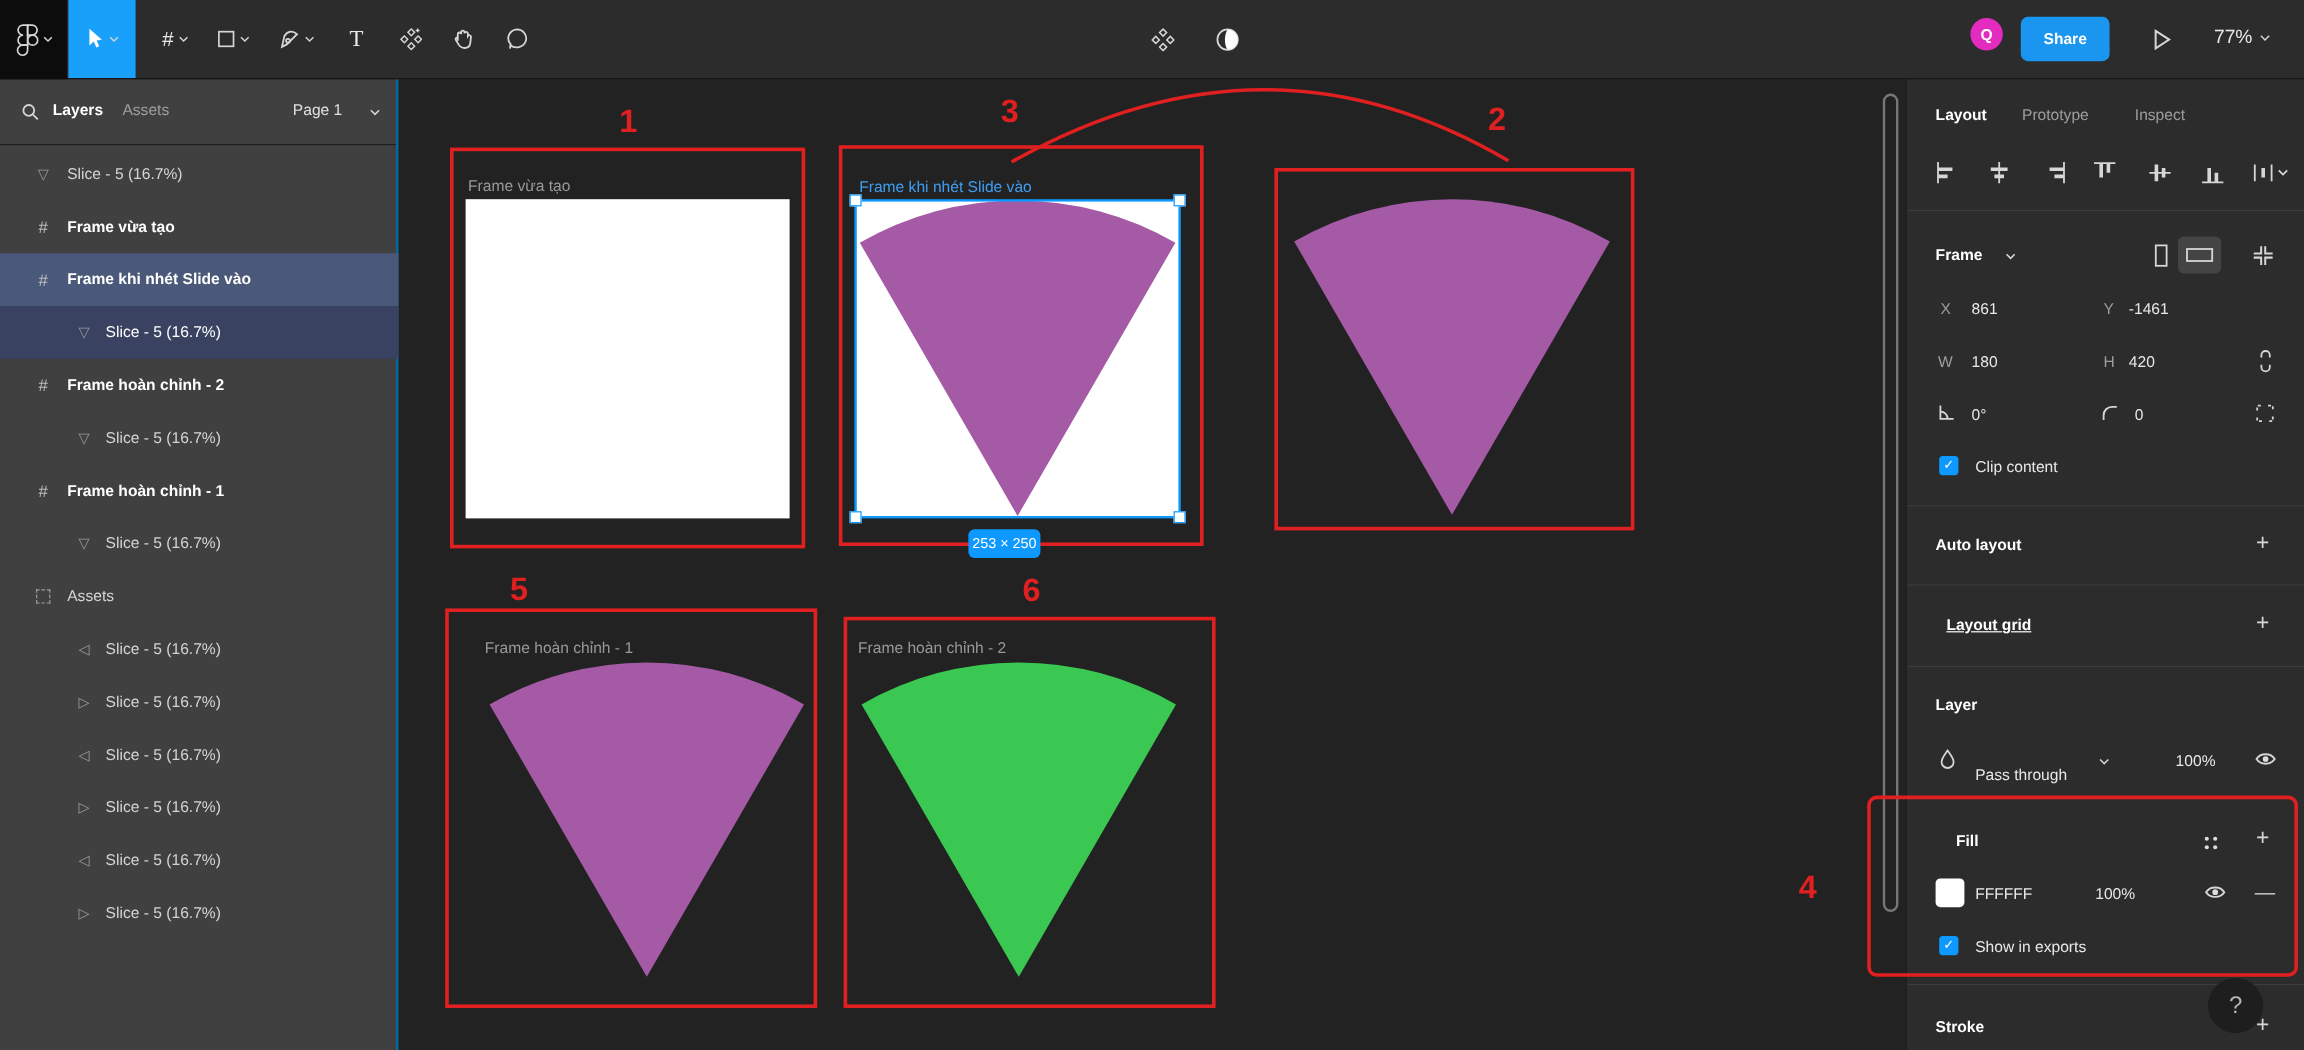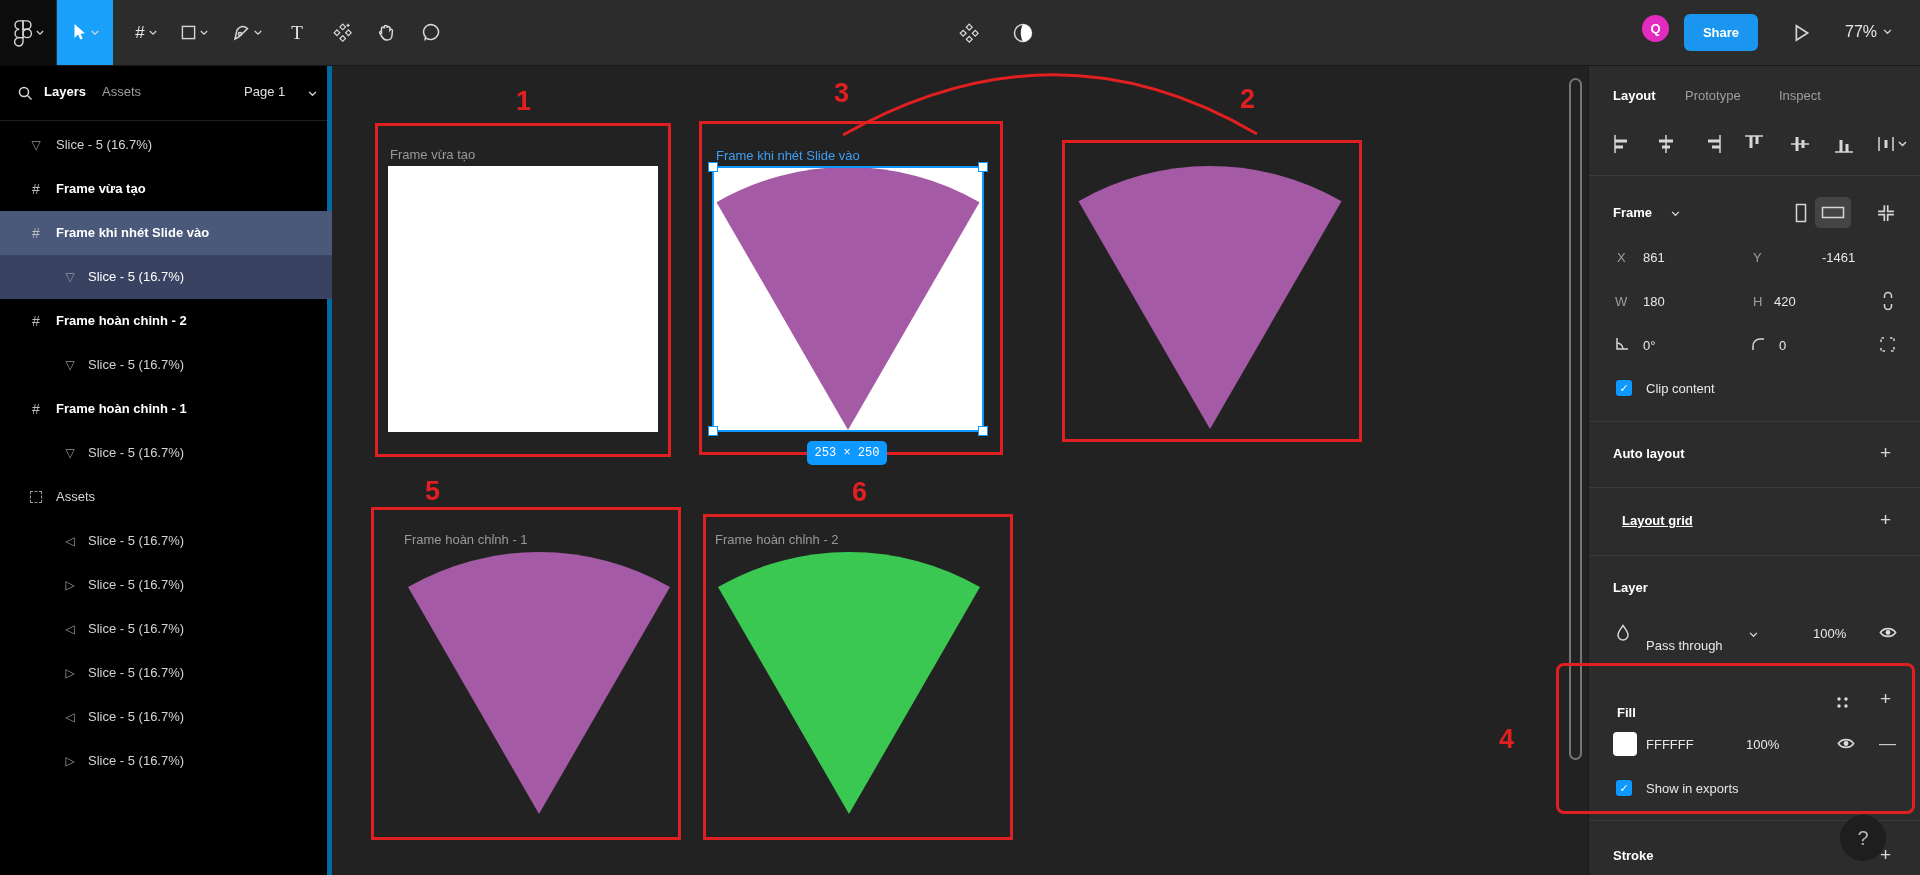--- a/index.html
+++ b/index.html
@@ -21,21 +21,21 @@
     background:#e32bc0; color:#fff; font-size:13px; font-weight:bold; display:flex;
     align-items:center; justify-content:center; }
   #share-btn { position:absolute; left:1684px; top:14px; width:74px; height:37px;
     background:#1a96f0; color:#fff; border:none; border-radius:6px; font-size:13px;
     font-weight:bold; font-family:inherit; }
   #zoom-ctl { position:absolute; left:1845px; top:23px; color:#e8e8e8; font-size:16px;
     display:flex; align-items:center; gap:6px; }
 
   
   #left-panel { position:absolute; left:0; top:66px; width:332px; height:809px;
-    background:#000000; border-right:5px solid #0369a1; z-index:20; }
+    background:#404040; border-right:2px solid #0369a1; z-index:20; }
   #lp-header { position:absolute; left:0; top:0; width:100%; height:55px;
     border-bottom:1px solid #1e1e1e; }
   #lp-header .tab { position:absolute; top:18px; font-size:13px; }
   #layers-list { position:absolute; left:0; top:57px; width:100%; }
   .layer-row { position:absolute; left:0; width:332px; height:44px; line-height:44px;
     color:#d4d4d4; font-size:13px; }
   .layer-row.sel-primary { background:#4a587a; color:#fff; }
   .layer-row.sel-secondary { background:#394260; color:#fff; }
   .layer-row.bold { color:#ffffff; font-weight:bold; }
   .layer-row .l-icon { position:absolute; top:0; width:20px; text-align:center;
@@ -51,23 +51,23 @@
   .frame-label { position:absolute; color:#999999; font-size:13px; white-space:nowrap; z-index:3; }
   .frame-label.sel { color:#3f9ef2; }
   #wedge-svg { position:absolute; left:0; top:0; width:1920px; height:875px; z-index:4;
     pointer-events:none; }
   .red-rect { position:absolute; border:3px solid #e02020; z-index:6; }
   .red-num { position:absolute; color:#e02020; font-size:27px; font-weight:bold; z-index:7; }
   #sel-border { position:absolute; left:712px; top:166px; width:272px; height:266px;
     border:2px solid #0d99ff; z-index:8; }
   .handle { position:absolute; width:10px; height:10px; background:#fff;
     border:1.5px solid #0d99ff; z-index:9; }
-  #size-badge { position:absolute; left:807px; top:441px; width:80px; height:24px;
+  #size-badge { position:absolute; left:807px; top:441px; width:60px; height:24px;
     background:#0d99ff; border-radius:5px; color:#fff; font-size:12px; text-align:center;
-    line-height:24px; z-index:10;font-family:Liberation Mono, monospace; }
+    line-height:24px; z-index:10; }
   #canvas-scrollbar { position:absolute; left:1569px; top:78px; width:13px; height:682px;
     border:2px solid rgba(255,255,255,.38); border-radius:7px; z-index:5; }
 
   
   #right-panel { position:absolute; left:1588px; top:66px; width:332px; height:809px;
     background:#2c2c2c; border-left:1px solid #1c1c1c; z-index:20; font-size:13px; color:#e8e8e8; }
   #right-panel .row-label { position:absolute; white-space:nowrap; }
   .bold { font-weight:bold; color:#fff; }
   .dim { color:#9e9e9e; }
   .divider { position:absolute; left:0; width:332px; height:1px; background:#3b3b3b; }
@@ -392,21 +392,21 @@
         <path d="M6.5,1 V6.5 H1"></path>
         <path d="M9.5,1 V6.5 H15"></path>
         <path d="M6.5,15 V9.5 H1"></path>
         <path d="M9.5,15 V9.5 H15"></path>
       </g>
   </svg>
 
   <span class="row-label field-label" style="left:28px;top:184px;">X</span>
   <span class="row-label" style="left:54px;top:184px;">861</span>
   <span class="row-label field-label" style="left:164px;top:184px;">Y</span>
-  <span class="row-label" style="left:185px;top:184px;margin-left:48px;">-1461</span>
+  <span class="row-label" style="left:185px;top:184px;">-1461</span>
 
   <span class="row-label field-label" style="left:26px;top:228px;">W</span>
   <span class="row-label" style="left:54px;top:228px;">180</span>
   <span class="row-label field-label" style="left:164px;top:228px;">H</span>
   <span class="row-label" style="left:185px;top:228px;">420</span>
   <svg class="abs" style="left:292px;top:224px;" width="14" height="22" viewBox="0 0 14 22">
     <g class="icon-stroke">
         <path d="M3.5,8 V6 a3.5,3.5 0 0 1 7,0 v2"></path>
         <path d="M3.5,14 v2 a3.5,3.5 0 0 0 7,0 v-2"></path>
       </g>
@@ -451,21 +451,21 @@
   <span class="row-label" style="left:57px;top:572px;">Pass through</span>
   <svg class="abs" style="left:160px;top:566px;" width="9" height="6" viewBox="0 0 10 7">
     <polyline points="1,1 5,5 9,1" class="icon-stroke" stroke="#9e9e9e"></polyline>
   </svg>
   <span class="row-label" style="left:224px;top:560px;">100%</span>
   <svg class="abs" style="left:290px;top:560px;" width="18" height="13" viewBox="0 0 16 12">
     <path d="M1,6 C4,1.2 12,1.2 15,6 C12,10.8 4,10.8 1,6 Z" class="icon-stroke" stroke="#ddd"></path>
     <circle cx="8" cy="6" r="2.2" fill="#ddd"></circle>
   </svg>
 
-  <span class="row-label bold" style="left:28px;top:627px;margin-top:12px;">Fill</span>
+  <span class="row-label bold" style="left:41px;top:627px;">Fill</span>
   <svg class="abs" style="left:246px;top:629px;" width="15" height="15" viewBox="0 0 15 15">
     <g fill="#ddd">
         <circle cx="4" cy="4" r="1.7"></circle>
         <circle cx="11" cy="4" r="1.7"></circle>
         <circle cx="4" cy="11" r="1.7"></circle>
         <circle cx="11" cy="11" r="1.7"></circle>
       </g>
   </svg>
   <span class="plus" style="left:291px;top:622px;">+</span>
 

